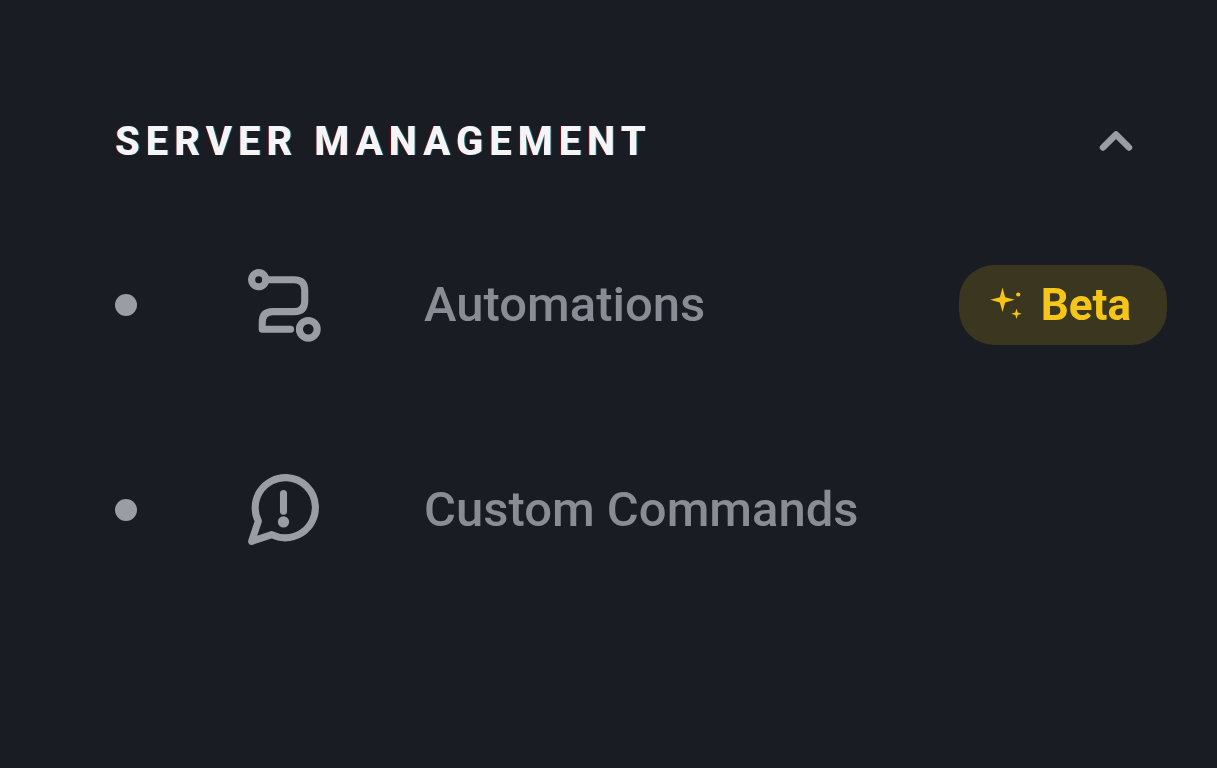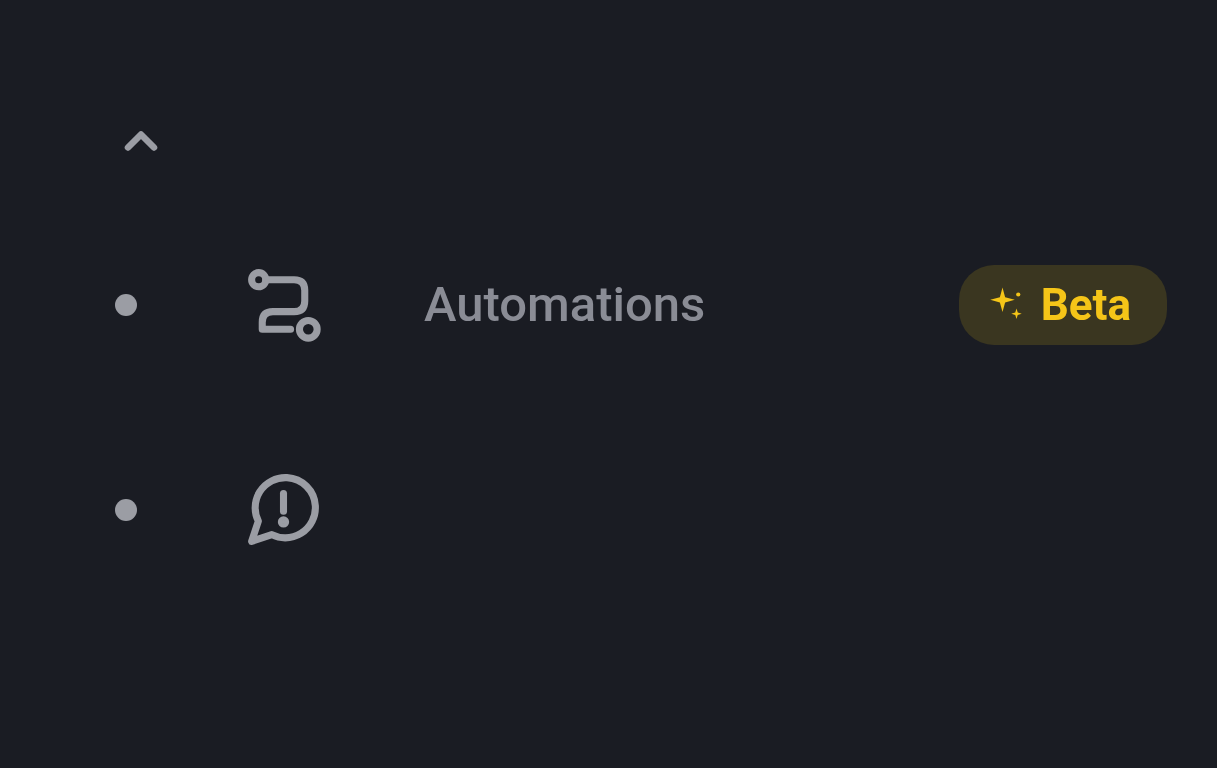--- a/index.html
+++ b/index.html
@@ -107,20 +107,21 @@
     .nav-item-highlight .bullet {
       position: relative;
       z-index: 1;
     }
   </style>
 </head>
 <body>
 
 <div class="container">
   <div class="section-header">
+    <div class="section-title">SERVER MANAGEMENT</div>
     <div class="chevron-up">
       <svg width="52" height="52" viewBox="0 0 24 24" fill="none" stroke="currentColor" stroke-width="3" stroke-linecap="round" stroke-linejoin="round">
         <polyline points="18 15 12 9 6 15"></polyline>
       </svg>
     </div>
   </div>
 
   <ul class="nav-list">
     <li class="nav-item">
       <span class="bullet"></span>
@@ -147,15 +148,16 @@
 
     <li class="nav-item">
       <span class="bullet"></span>
       <span class="icon-wrap">
         <svg width="85" height="85" viewBox="0 0 24 24" fill="none" stroke="#9b9da4" stroke-width="2" stroke-linecap="round" stroke-linejoin="round">
           <path d="M21 11.5a8.38 8.38 0 0 1-.9 3.8 8.5 8.5 0 0 1-7.6 4.7 8.38 8.38 0 0 1-3.8-.9L3 21l1.9-5.7a8.38 8.38 0 0 1-.9-3.8 8.5 8.5 0 0 1 4.7-7.6 8.38 8.38 0 0 1 3.8-.9h.5a8.48 8.48 0 0 1 8 8v.5z"></path>
           <line x1="12" y1="7.5" x2="12" y2="12.5"></line>
           <circle cx="12" cy="15.5" r="0.6" fill="#9b9da4"></circle>
         </svg>
       </span>
+      <span class="nav-label">Custom Commands</span>
     </li>
   </ul>
 </div>
 
 </body></html>

